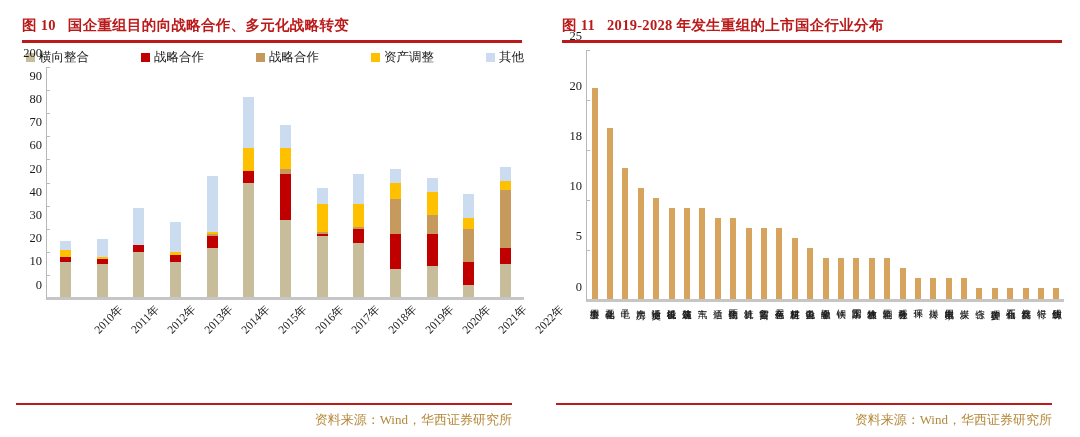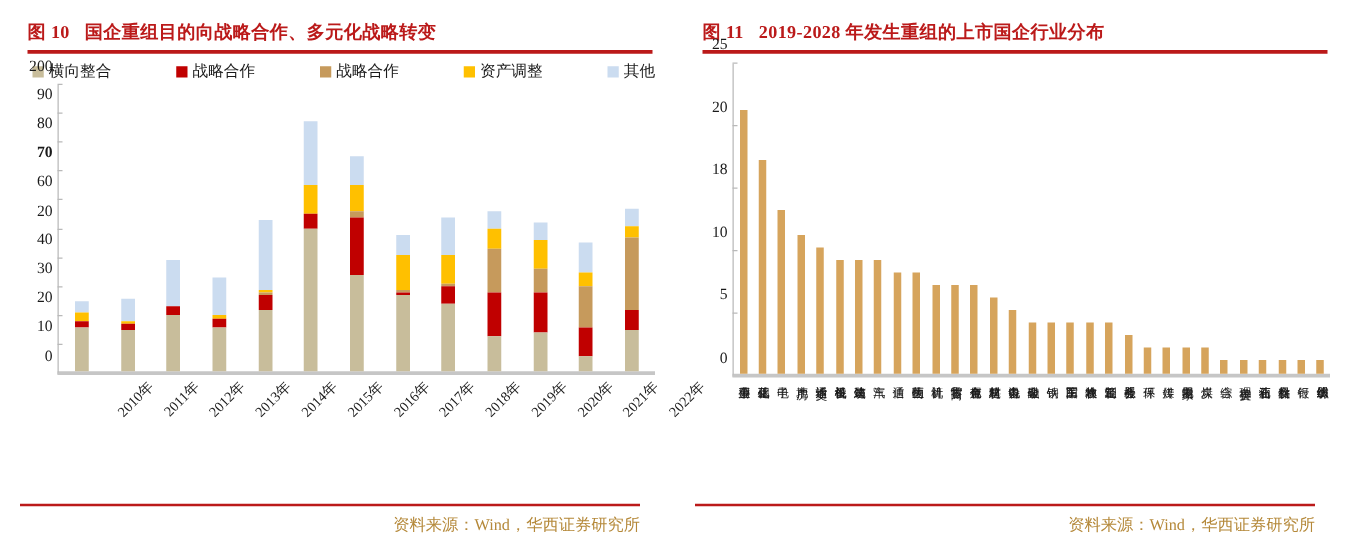--- a/index.html
+++ b/index.html
@@ -131,21 +131,21 @@
             <div class="ytick" style="bottom: 46.4px;">20</div>
             <div class="ytick-mark" style="bottom: 46.4px;"></div>
             <div class="ytick" style="bottom: 69.6px;">30</div>
             <div class="ytick-mark" style="bottom: 69.6px;"></div>
             <div class="ytick" style="bottom: 92.8px;">40</div>
             <div class="ytick-mark" style="bottom: 92.8px;"></div>
             <div class="ytick" style="bottom: 116px;">20</div>
             <div class="ytick-mark" style="bottom: 116px;"></div>
             <div class="ytick" style="bottom: 139.2px;">60</div>
             <div class="ytick-mark" style="bottom: 139.2px;"></div>
-            <div class="ytick" style="bottom: 162.4px; font-weight: bold;">70</div>
+            <div class="ytick" style="bottom: 162.4px;">70</div>
             <div class="ytick-mark" style="bottom: 162.4px;"></div>
             <div class="ytick" style="bottom: 185.6px;">80</div>
             <div class="ytick-mark" style="bottom: 185.6px;"></div>
             <div class="ytick" style="bottom: 208.8px;">90</div>
             <div class="ytick-mark" style="bottom: 208.8px;"></div>
             <div class="ytick" style="bottom: 232px;">200</div>
             <div class="ytick-mark" style="bottom: 232px;"></div>
           </div>
         <div class="plot">
           <div class="bars" id="bars-left">

